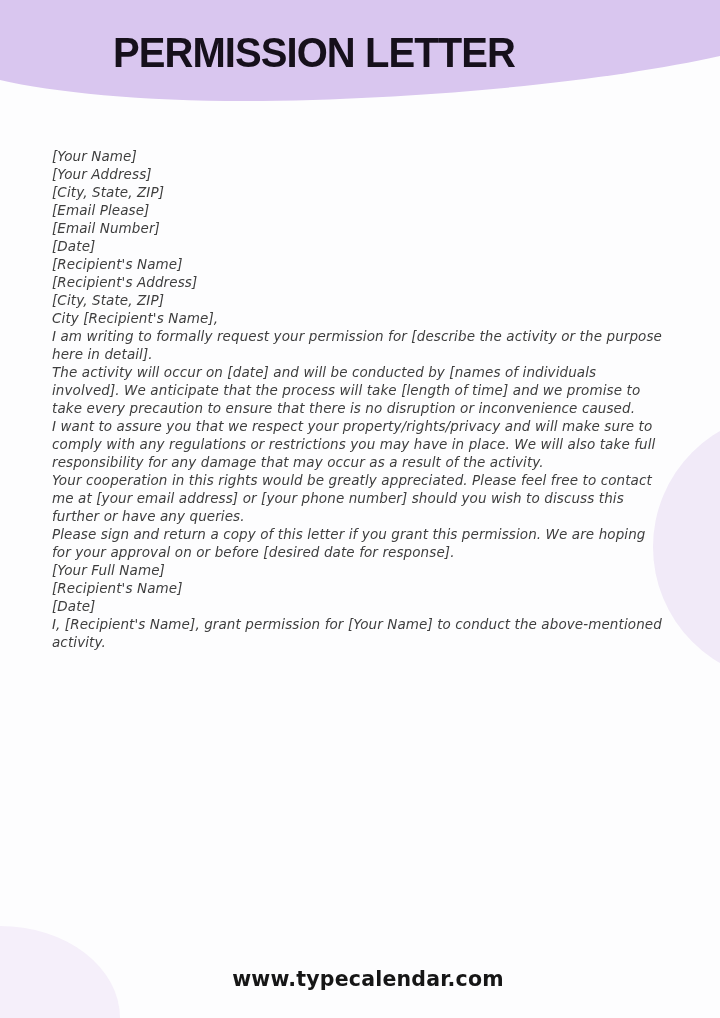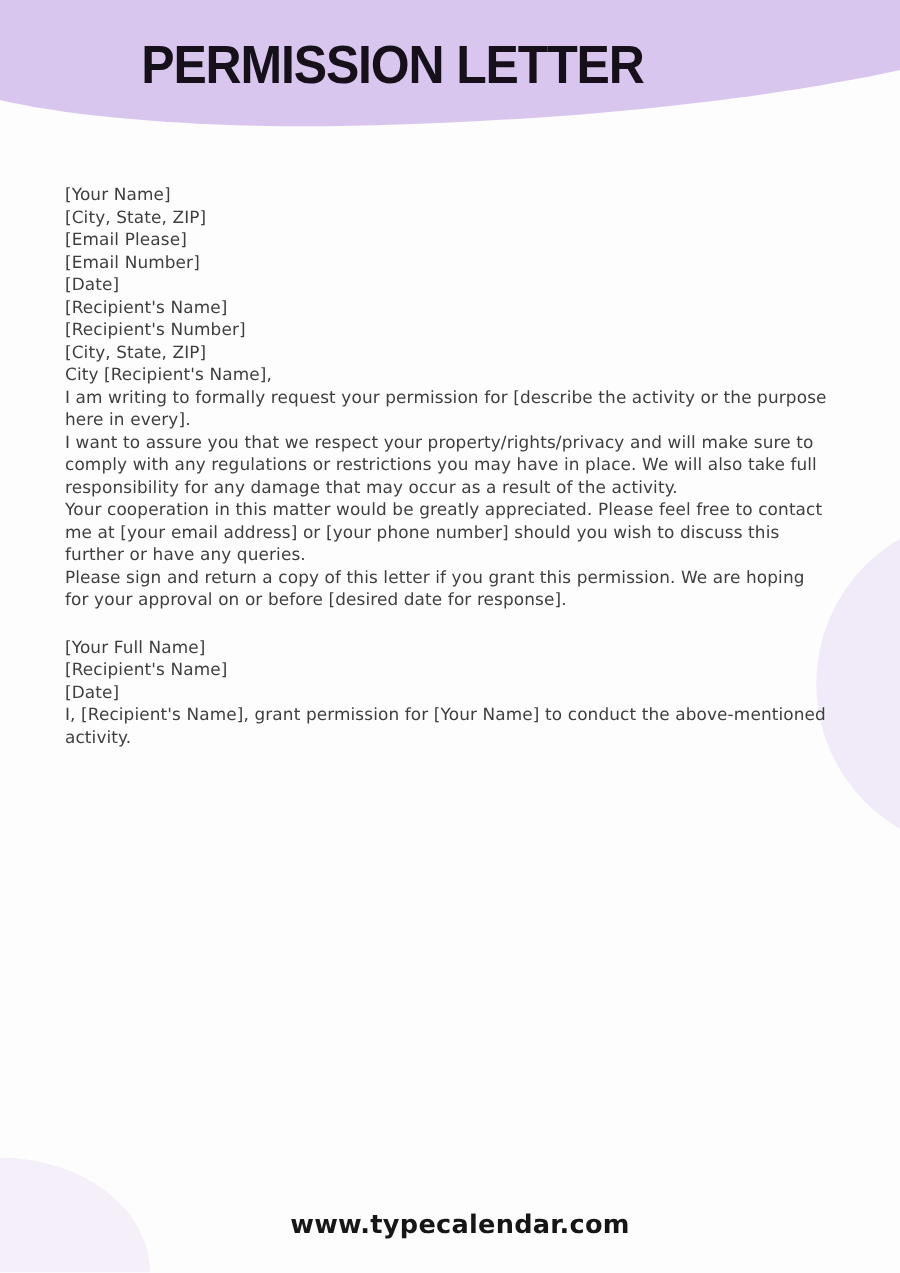--- a/index.html
+++ b/index.html
@@ -57,22 +57,22 @@
   .letter {
     position: absolute;
     left: 52px; top: 147px;
     width: 614px;
     z-index: 2;
     font-size: 13.5px;
     line-height: 18px;
     color: #3e3e3e;
     letter-spacing: 0.1px;
   }
-  .letter p { margin: 0; }
-  .block { margin-top: 20px; }
+  .letter p { margin: 0; font-style: italic; }
+  .block { }
   .addr p, .sig p { margin: 0; }
 
   
   .footer {
     position: absolute;
     left: 0; right: 0;
     top: 967px;
     text-align: center;
     z-index: 2;
     font-weight: bold;
@@ -90,34 +90,36 @@
 
 <svg class="header-banner" viewBox="0 0 720 110" preserveAspectRatio="none" aria-hidden="true">
   <path d="M0 0 H720 V56 C620 78 460 98 262 101 C152 102 55 93 0 80 Z" fill="#d9c6ef"></path>
 </svg>
 <h1 class="page-title">PERMISSION LETTER</h1>
 
 <div class="letter">
 
   <div class="addr">
     <p>[Your Name]</p>
+    <p>[Your Address]</p>
     <p>[City, State, ZIP]</p>
     <p>[Email Please]</p>
     <p>[Email Number]</p>
     <p>[Date]</p>
     <p>[Recipient's Name]</p>
-    <p>[Recipient's Number]</p>
+    <p>[Recipient's Address]</p>
     <p>[City, State, ZIP]</p>
   </div>
 
   <p class="block">City [Recipient's Name],</p>
 
-  <p class="block">I am writing to formally request your permission for [describe the activity or the purpose here in every].</p>
+  <p class="block">I am writing to formally request your permission for [describe the activity or the purpose here in detail].</p>
+  <p class="block">The activity will occur on [date] and will be conducted by [names of individuals involved]. We anticipate that the process will take [length of time] and we promise to take every precaution to ensure that there is no disruption or inconvenience caused.</p>
   <p class="block">I want to assure you that we respect your property/rights/privacy and will make sure to comply with any regulations or restrictions you may have in place. We will also take full responsibility for any damage that may occur as a result of the activity.</p>
-  <p class="block">Your cooperation in this matter would be greatly appreciated. Please feel free to contact me at [your email address] or [your phone number] should you wish to discuss this further or have any queries.</p>
+  <p class="block">Your cooperation in this rights would be greatly appreciated. Please feel free to contact me at [your email address] or [your phone number] should you wish to discuss this further or have any queries.</p>
   <p class="block">Please sign and return a copy of this letter if you grant this permission. We are hoping for your approval on or before [desired date for response].</p>
 
 
   <div class="sig block">
     <p>[Your Full Name]</p>
     <p>[Recipient's Name]</p>
     <p>[Date]</p>
   </div>
 
   <p class="block">I, [Recipient's Name], grant permission for [Your Name] to conduct the above-mentioned activity.</p>

